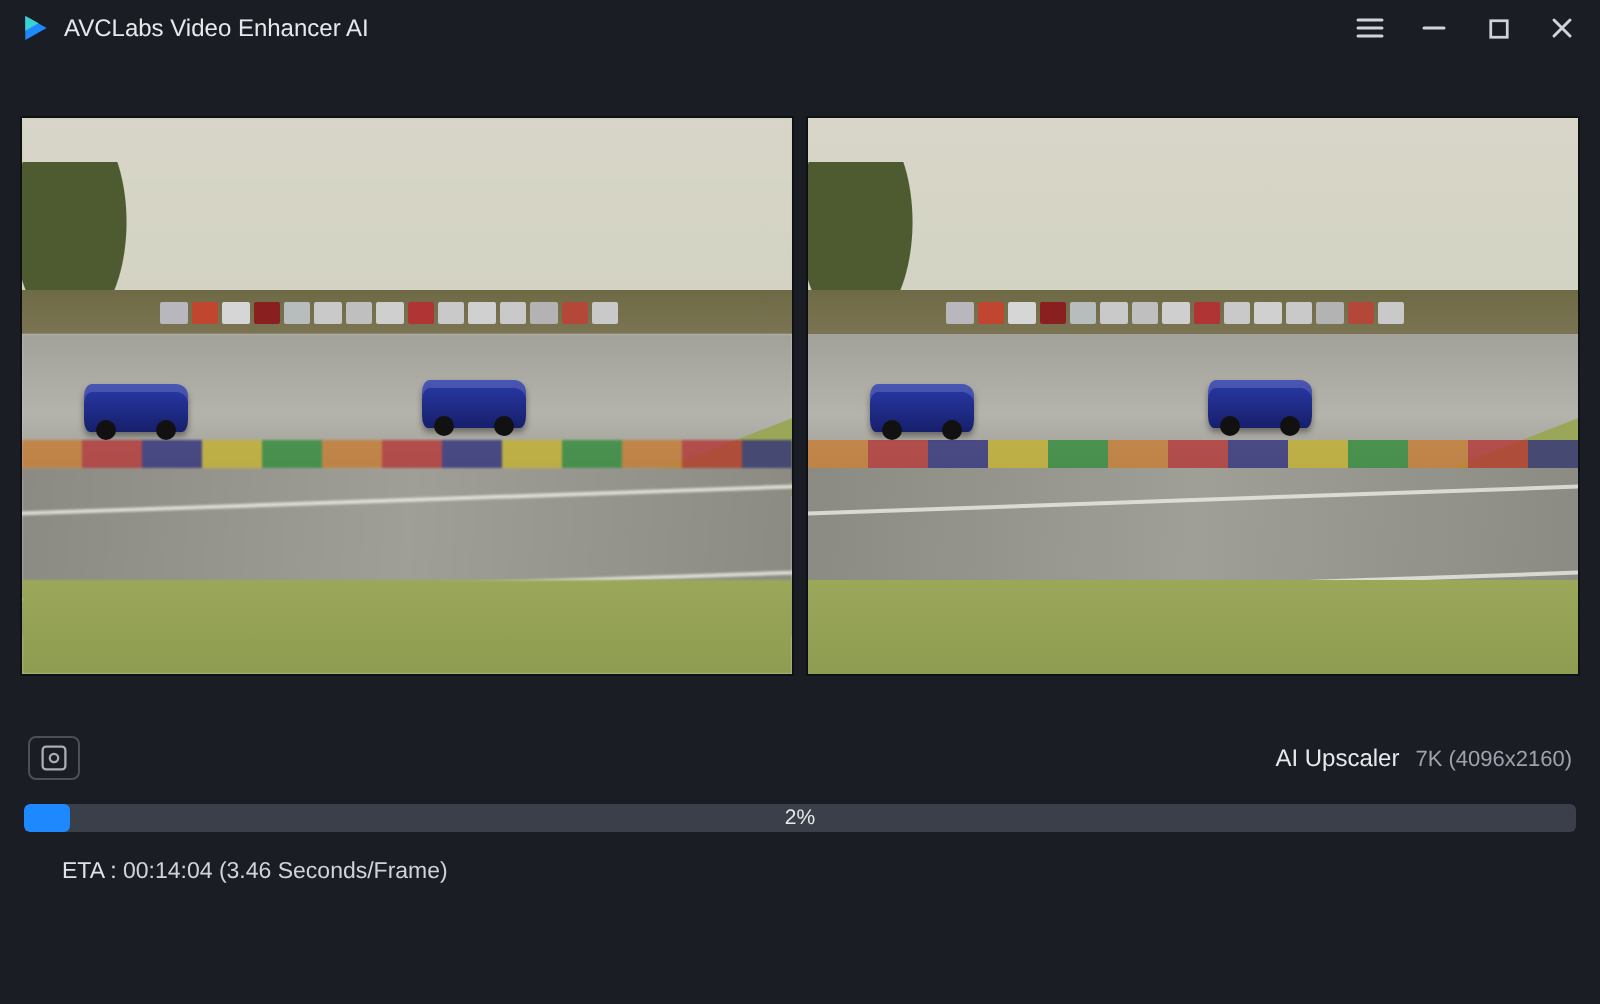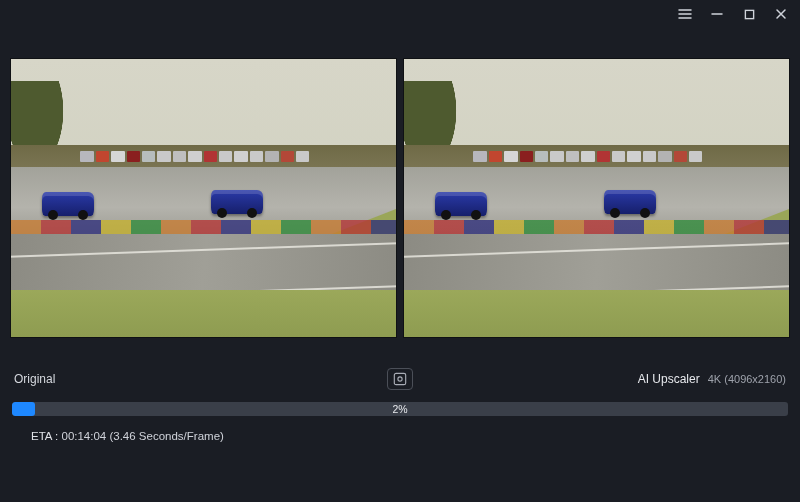--- a/index.html
+++ b/index.html
@@ -178,20 +178,29 @@
     border-radius:4px;
     padding:6px 22px;
     font-size:12px;
     cursor:pointer;
   }
 </style>
 </head>
 <body>
 
 <div class="titlebar">
+  <div class="logo">
+    <span class="logo-icon">
+      <svg width="16" height="16" viewBox="0 0 24 24">
+        <polygon points="4,3 20,12 4,21" fill="#1e88ff"></polygon>
+        <polygon points="4,3 14,8.5 4,14" fill="#3ad1d1"></polygon>
+      </svg>
+    </span>
+    <span class="logo-text">AVCLabs Video Enhancer AI</span>
+  </div>
   <div class="titlebar-spacer"></div>
   <div class="win-controls">
     <span class="win-btn">
       <svg width="14" height="14" viewBox="0 0 14 14">
           <path d="M1 3h12M1 7h12M1 11h12" stroke="#cfd3da" stroke-width="1.5" stroke-linecap="round"></path>
         </svg>
     </span>
     <span class="win-btn">
       <svg width="12" height="12" viewBox="0 0 12 12">
           <path d="M1 6h10" stroke="#cfd3da" stroke-width="1.5" stroke-linecap="round"></path>
@@ -271,30 +280,29 @@
       <div class="lane-line" style="top:18%"></div>
       <div class="lane-line" style="top:70%"></div>
     </div>
     <div class="car left"></div>
     <div class="car right"></div>
     <div class="grass"></div>
   </div>
 </div>
 
 <div class="labels-row">
-  <div class="label-left">Original</div>
   <div class="center-icon">
     <svg width="14" height="14" viewBox="0 0 16 16">
         <rect x="1.5" y="1.5" width="13" height="13" rx="2" fill="none" stroke="#a9adb6" stroke-width="1.3"></rect>
         <circle cx="8" cy="8" r="2.4" fill="none" stroke="#a9adb6" stroke-width="1.3"></circle>
       </svg>
   </div>
   <div class="label-right">
     <span class="title">AI Upscaler</span>
-    <span class="res">4K (4096x2160)</span>
+    <span class="res">7K (4096x2160)</span>
   </div>
 </div>
 
 <div class="progress-wrap">
   <div class="progress-bar">
     <div class="progress-fill" style="width:3%"></div>
     <div class="progress-text">2%</div>
   </div>
 </div>
 

